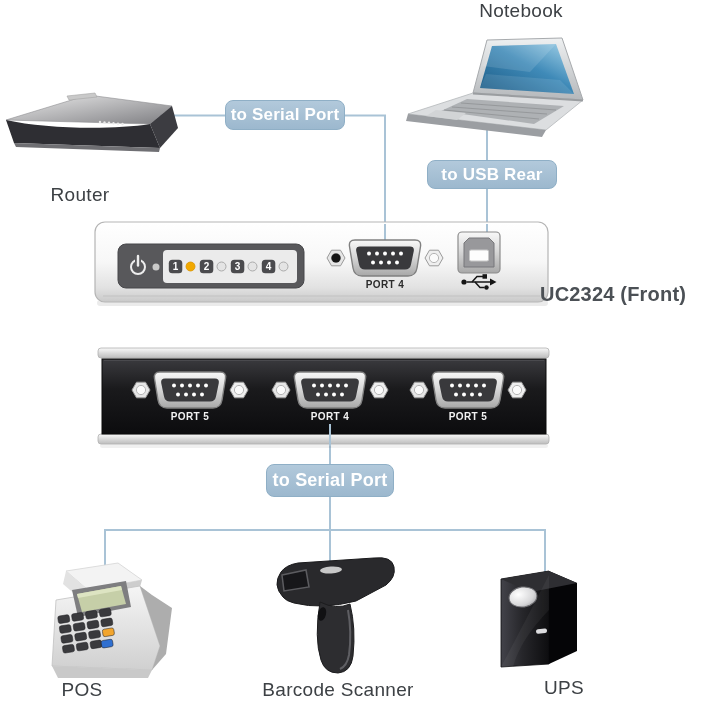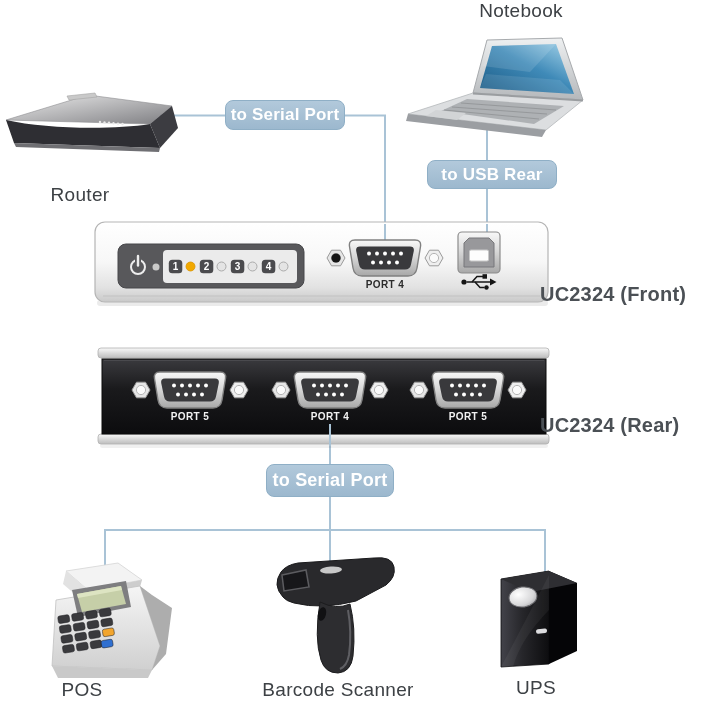--- a/index.html
+++ b/index.html
@@ -258,18 +258,17 @@
   <div class="led-num" style="left:199.5px;top:260px;">2</div>
   <div class="led-num" style="left:230.5px;top:260px;">3</div>
   <div class="led-num" style="left:261.5px;top:260px;">4</div>
 
   <div class="overlay port-label port-dark" style="left:350px;top:279px;width:70px;">PORT 4</div>
   <div class="overlay port-label port-light" style="left:155px;top:411px;width:70px;">PORT 5</div>
   <div class="overlay port-label port-light" style="left:295px;top:411px;width:70px;">PORT 4</div>
   <div class="overlay port-label port-light" style="left:433px;top:411px;width:70px;">PORT 5</div>
 
   <div class="overlay panel-label" style="left:540px;top:283px;width:179px;">UC2324 (Front)</div>
-  <div class="overlay panel-label" style="left:540px;top:414px;width:178px;">UC2324 (Rear)</div>
 
   <div class="overlay dev-label" style="left:22px;top:679px;width:120px;">POS</div>
   <div class="overlay dev-label" style="left:238px;top:679px;width:200px;">Barcode Scanner</div>
-  <div class="overlay dev-label" style="left:476px;top:677px;width:120px;">UPS</div>
+  <div class="overlay dev-label" style="left:504px;top:677px;width:120px;">UPS</div>
 </div>
 
 </body></html>

